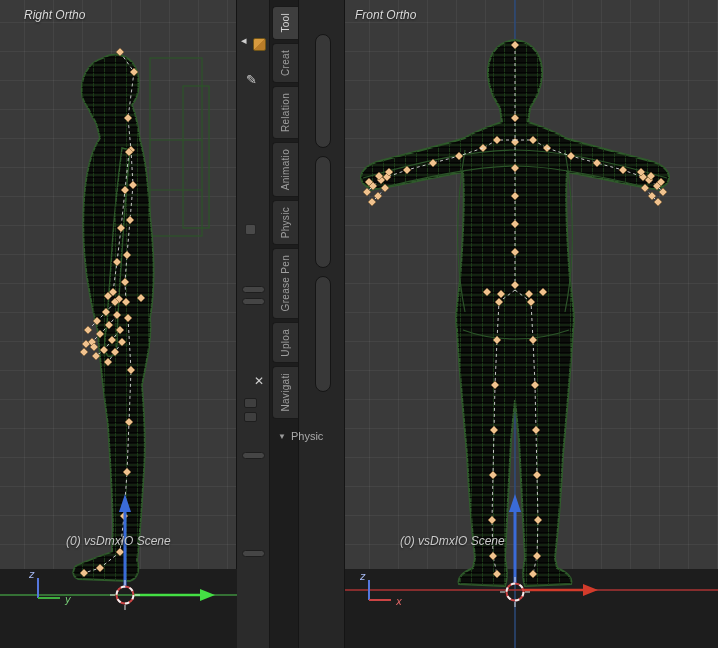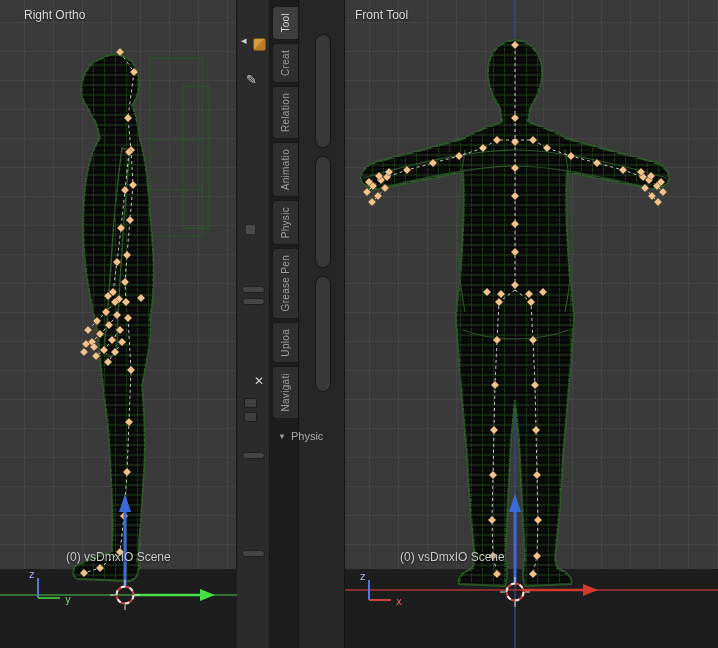--- a/index.html
+++ b/index.html
@@ -11,31 +11,32 @@
   }
   
   .viewport{
     position:absolute;top:0;height:569px;
     background-color:#3a3a3a;
     background-image:
       linear-gradient(to right,rgba(255,255,255,0.05) 1px,transparent 1px),
       linear-gradient(to bottom,rgba(255,255,255,0.05) 1px,transparent 1px);
     background-size:29px 29px;
     background-position:-5px -7px;
+    font-style:italic;
   }
   #vp-left{left:0;width:237px;border-right:1px solid #141414;}
   #vp-right{left:345px;width:373px;}
   .vp-label{
     position:absolute;top:8px;color:#dadada;font-size:12px;
     text-shadow:0 1px 2px rgba(0,0,0,.6);z-index:3;
   }
   #vp-left .vp-label{left:24px;}
   #vp-right .vp-label{left:10px;}
   .scene-info{
-    position:absolute;bottom:5px;color:#c9c9c9;font-size:12px;
+    position:absolute;bottom:21px;color:#c9c9c9;font-size:12px;
     text-shadow:0 1px 2px rgba(0,0,0,.6);z-index:3;
   }
   #vp-left .scene-info{left:66px;}
   #vp-right .scene-info{left:55px;}
   .vp-canvas{position:absolute;left:0;top:0;}
 
   
   #strip-icons{
     position:absolute;left:237px;top:0;width:33px;height:648px;
     background:#2b2b2b;border-right:1px solid #161616;z-index:2;
@@ -217,21 +218,21 @@
         <span class="tab-text">Navigati</span>
         </div>
     </div>
     <div id="operator-panel">
       <span class="tri">▼</span>
       <span>Physic</span>
     </div>
   </div>
 
   <div class="viewport" id="vp-right">
-    <div class="vp-label">Front Tool</div>
+    <div class="vp-label">Front Ortho</div>
 
     <svg class="vp-canvas" width="373" height="648">
       <defs>
         <pattern id="wireF" width="11" height="10" patternUnits="userSpaceOnUse">
           <path d="M0,5 H11 M5.5,0 V10" stroke="#1d3a19" stroke-width="1" fill="none"></path>
           <path d="M0,2.5 H11 M0,7.5 H11" stroke="#000000" stroke-width="0.7" fill="none"></path>
         </pattern>
         <marker id="jointR" markerWidth="10" markerHeight="10" refX="5" refY="5" markerUnits="userSpaceOnUse">
           <path d="M5 1 L9 5 L5 9 L1 5 Z" fill="#f0c28e" stroke="#7a5a30" stroke-width="0.6"></path>
         </marker>

